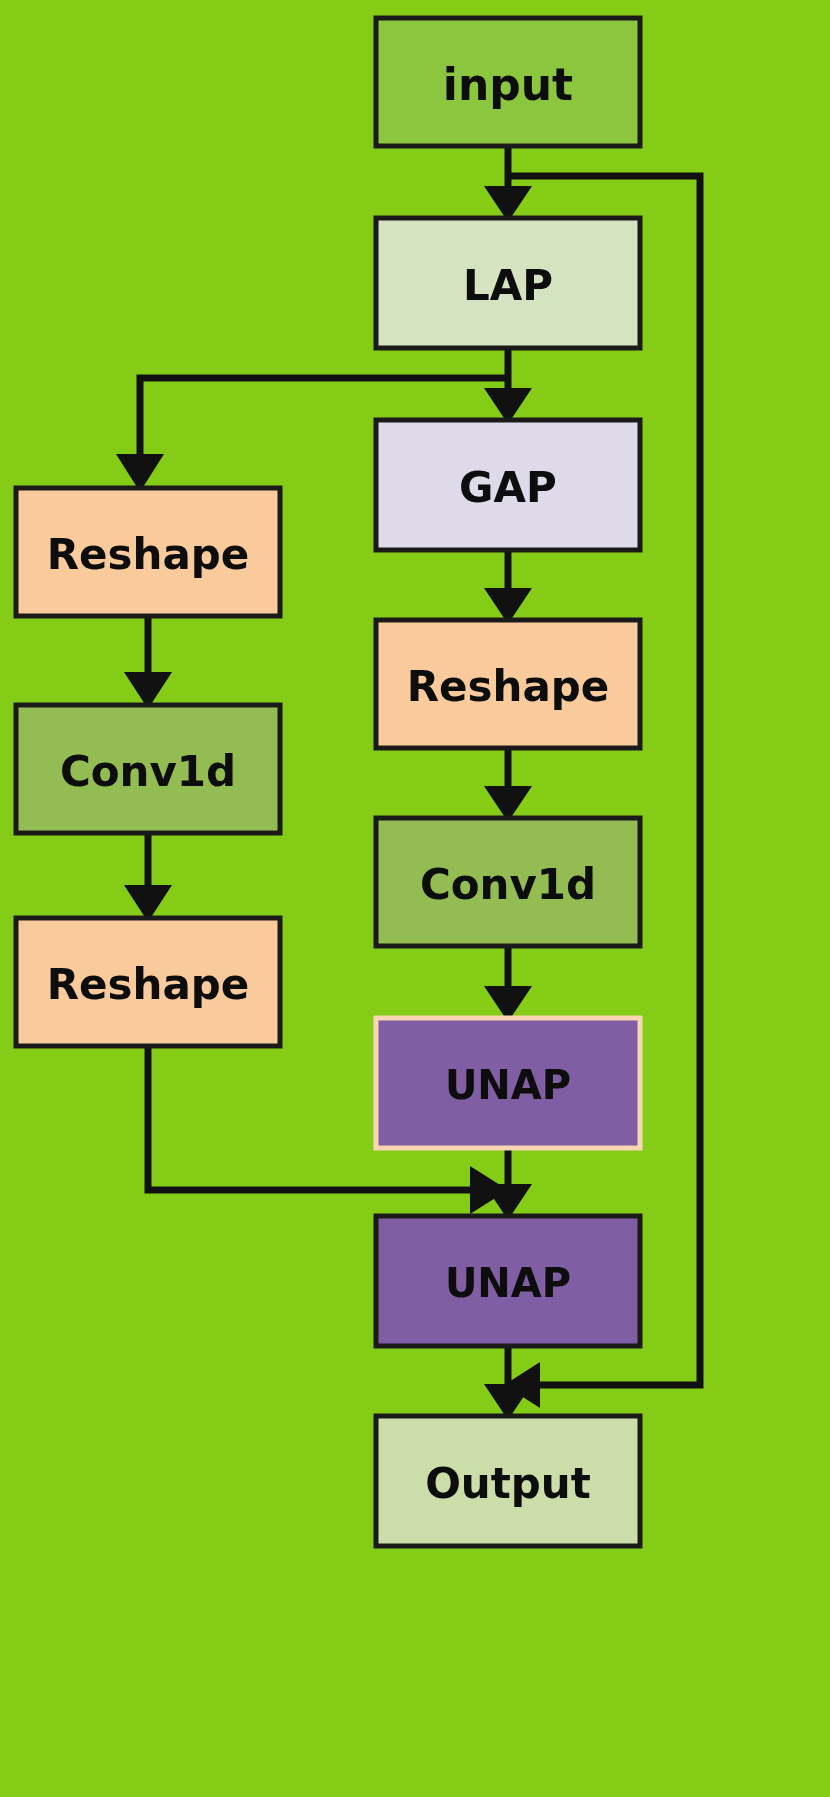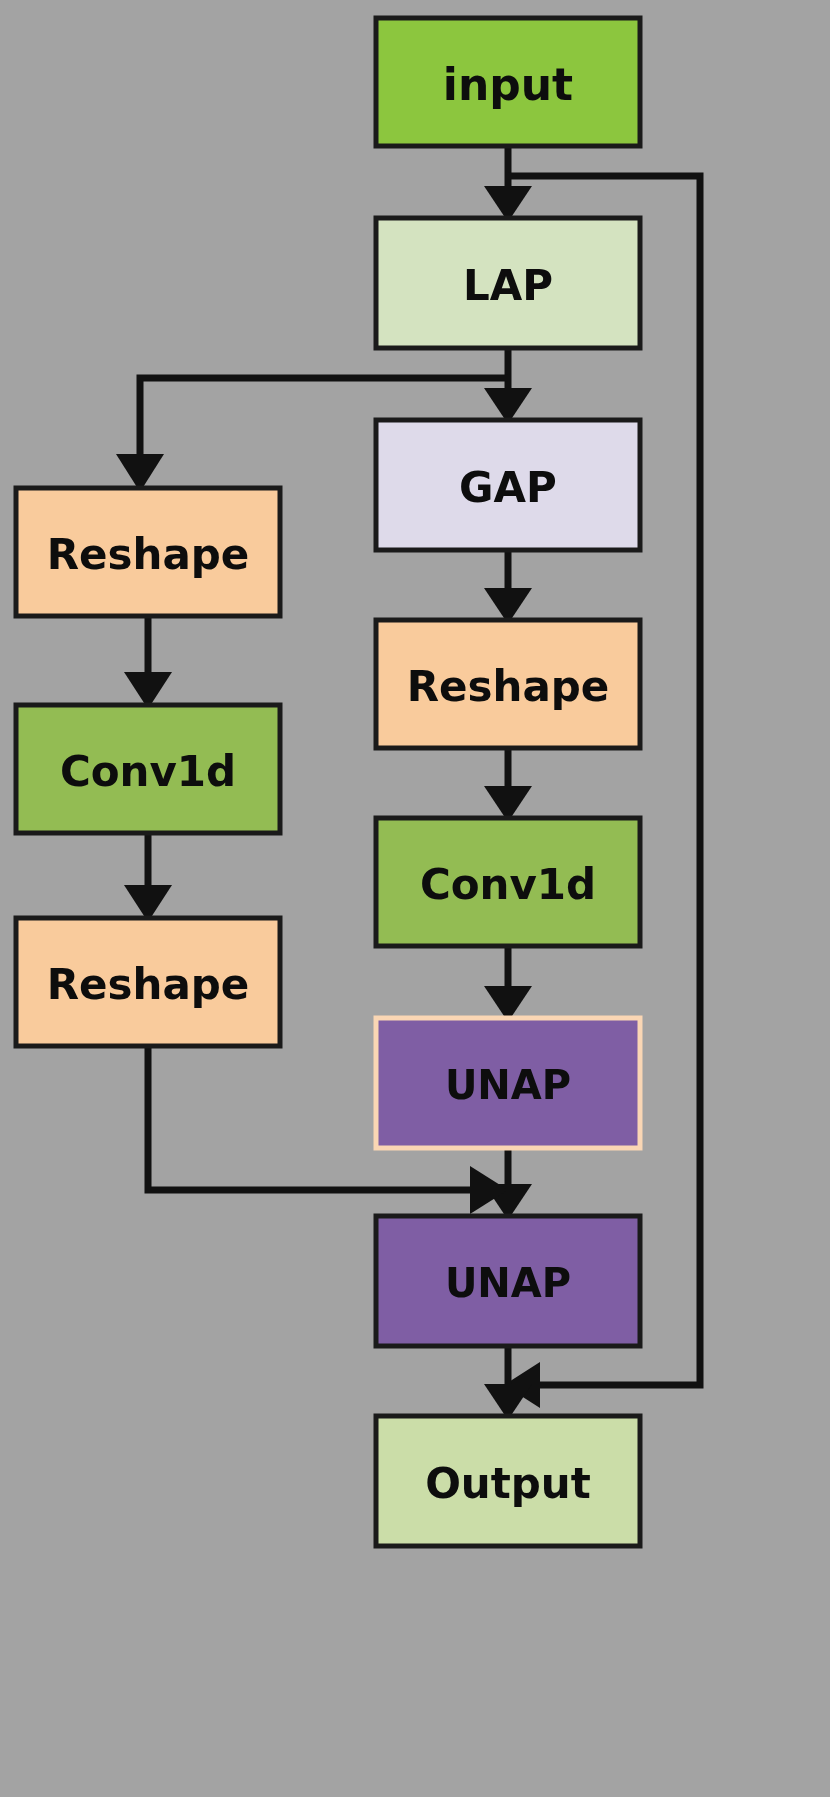--- a/index.html
+++ b/index.html
@@ -8,21 +8,21 @@
     padding: 0;
     background: #ffffff;
   }
   body {
     font-family: "DejaVu Sans", "Liberation Sans", sans-serif;
   }
   #diagram-root {
     position: relative;
     width: 830px;
     height: 1797px;
-    background: #a3a3a3;
+    background: #84cc16;
     overflow: hidden;
   }
   svg.flow {
     display: block;
     width: 830px;
     height: 1797px;
   }
   .node-label {
     font-family: "DejaVu Sans", "Liberation Sans", sans-serif;
     font-weight: bold;

